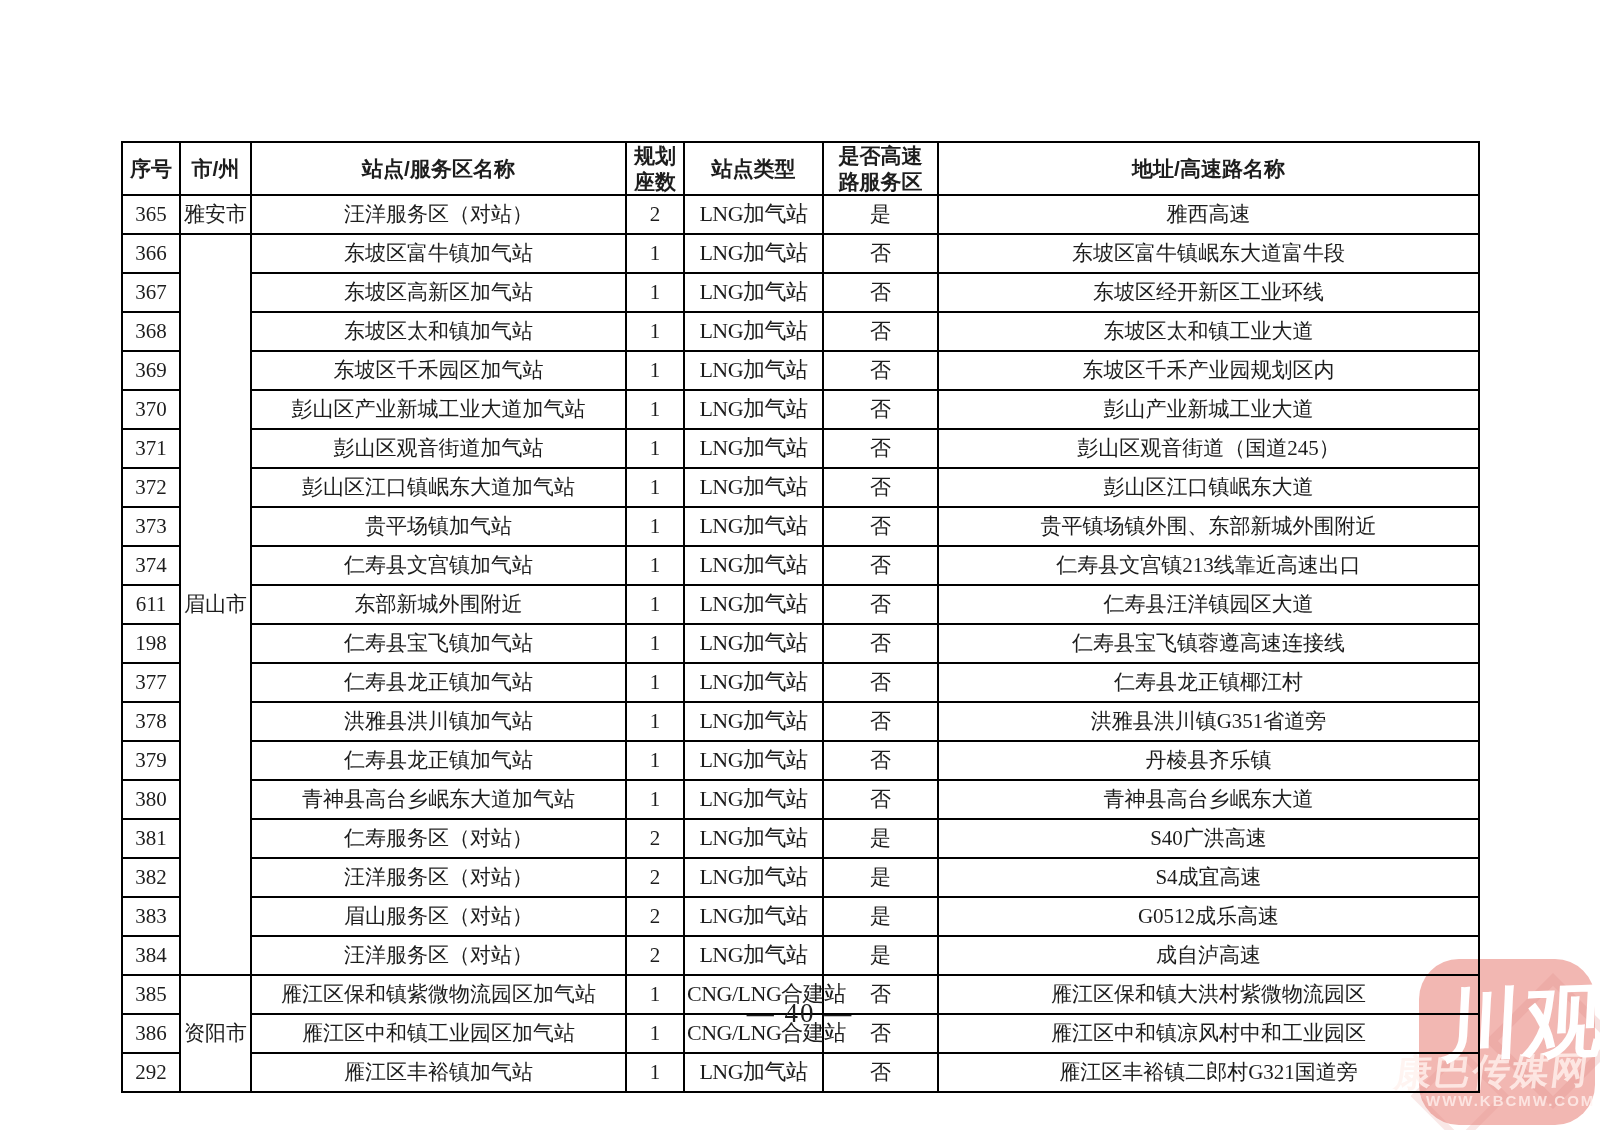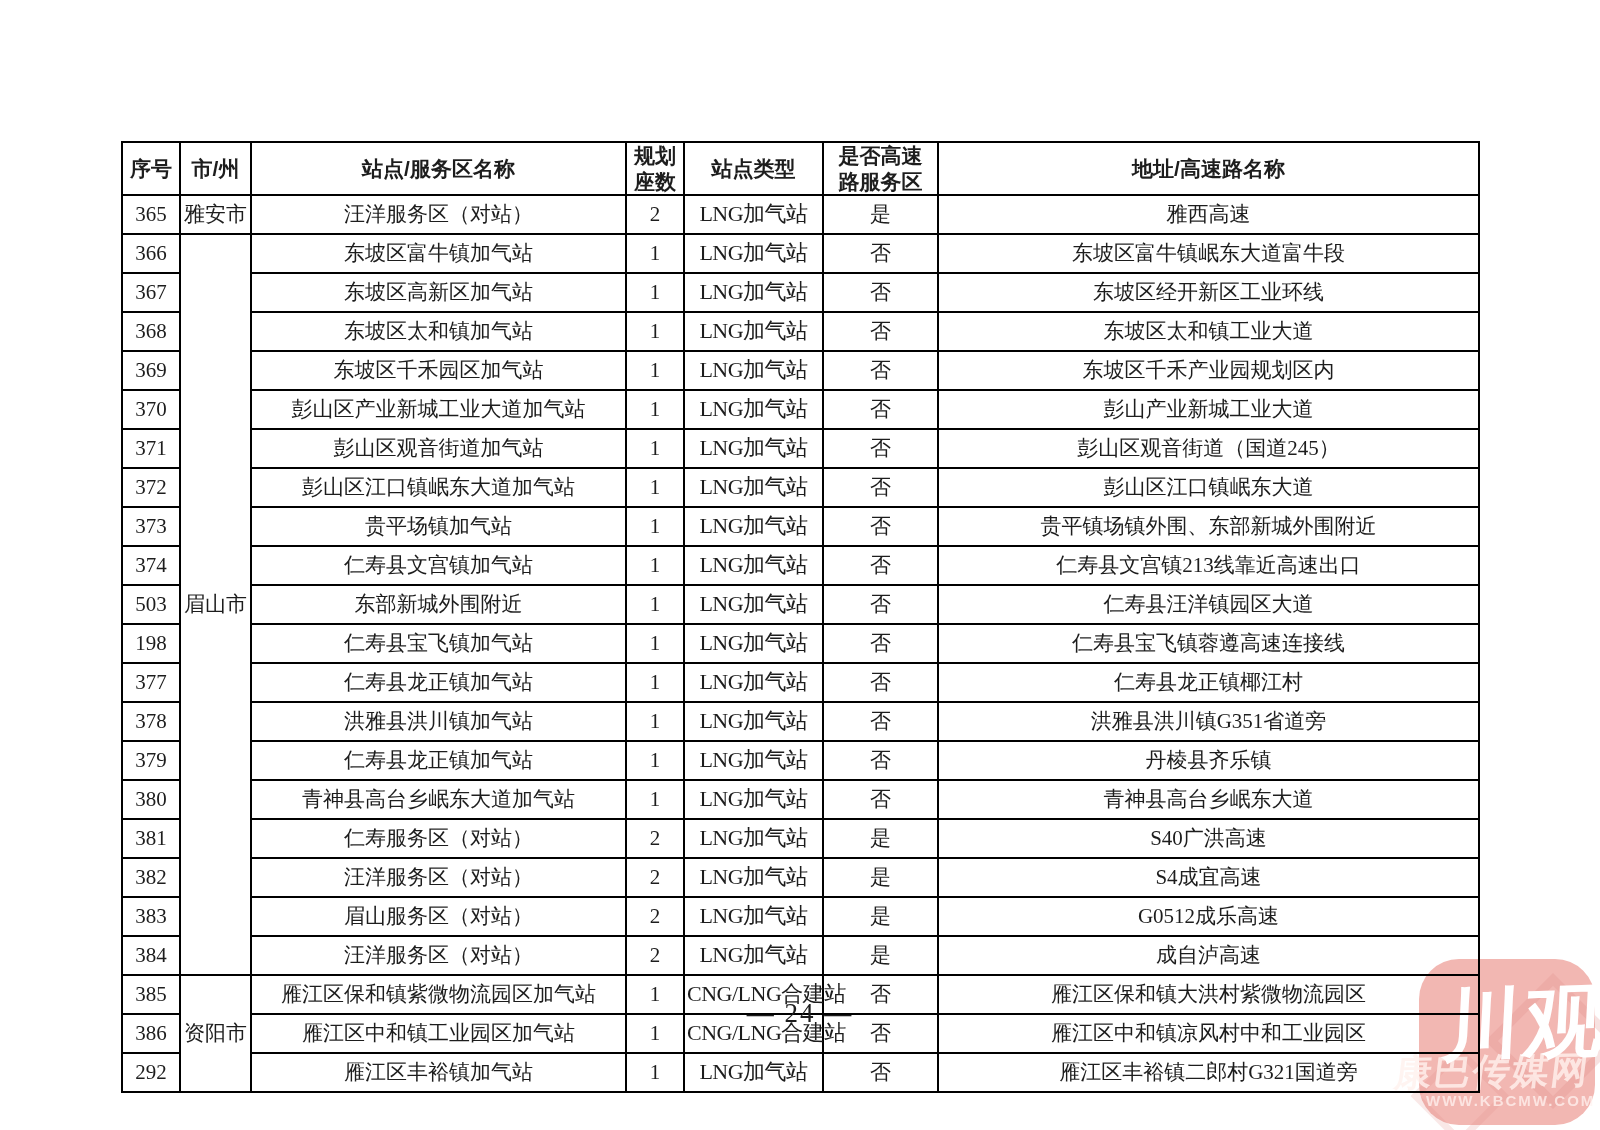--- a/index.html
+++ b/index.html
@@ -221,21 +221,21 @@
       </tr>
       <tr data-name="table-row">
         <td data-name="cell-no">374</td>
         <td data-name="cell-name">仁寿县文宫镇加气站</td>
         <td data-name="cell-seats">1</td>
         <td data-name="cell-type">LNG加气站</td>
         <td data-name="cell-highway">否</td>
         <td data-name="cell-address">仁寿县文宫镇213线靠近高速出口</td>
       </tr>
       <tr data-name="table-row">
-        <td data-name="cell-no">503</td>
+        <td data-name="cell-no">611</td>
         <td data-name="cell-name">东部新城外围附近</td>
         <td data-name="cell-seats">1</td>
         <td data-name="cell-type">LNG加气站</td>
         <td data-name="cell-highway">否</td>
         <td data-name="cell-address">仁寿县汪洋镇园区大道</td>
       </tr>
       <tr data-name="table-row">
         <td data-name="cell-no">198</td>
         <td data-name="cell-name">仁寿县宝飞镇加气站</td>
         <td data-name="cell-seats">1</td>
@@ -328,13 +328,13 @@
         <td data-name="cell-no">292</td>
         <td data-name="cell-name">雁江区丰裕镇加气站</td>
         <td data-name="cell-seats">1</td>
         <td data-name="cell-type">LNG加气站</td>
         <td data-name="cell-highway">否</td>
         <td data-name="cell-address">雁江区丰裕镇二郎村G321国道旁</td>
       </tr>
     </tbody>
 </table>
 
-<div class="page-number" data-name="page-number">— 24 —</div>
+<div class="page-number" data-name="page-number">— 40 —</div>
 
 </body></html>

